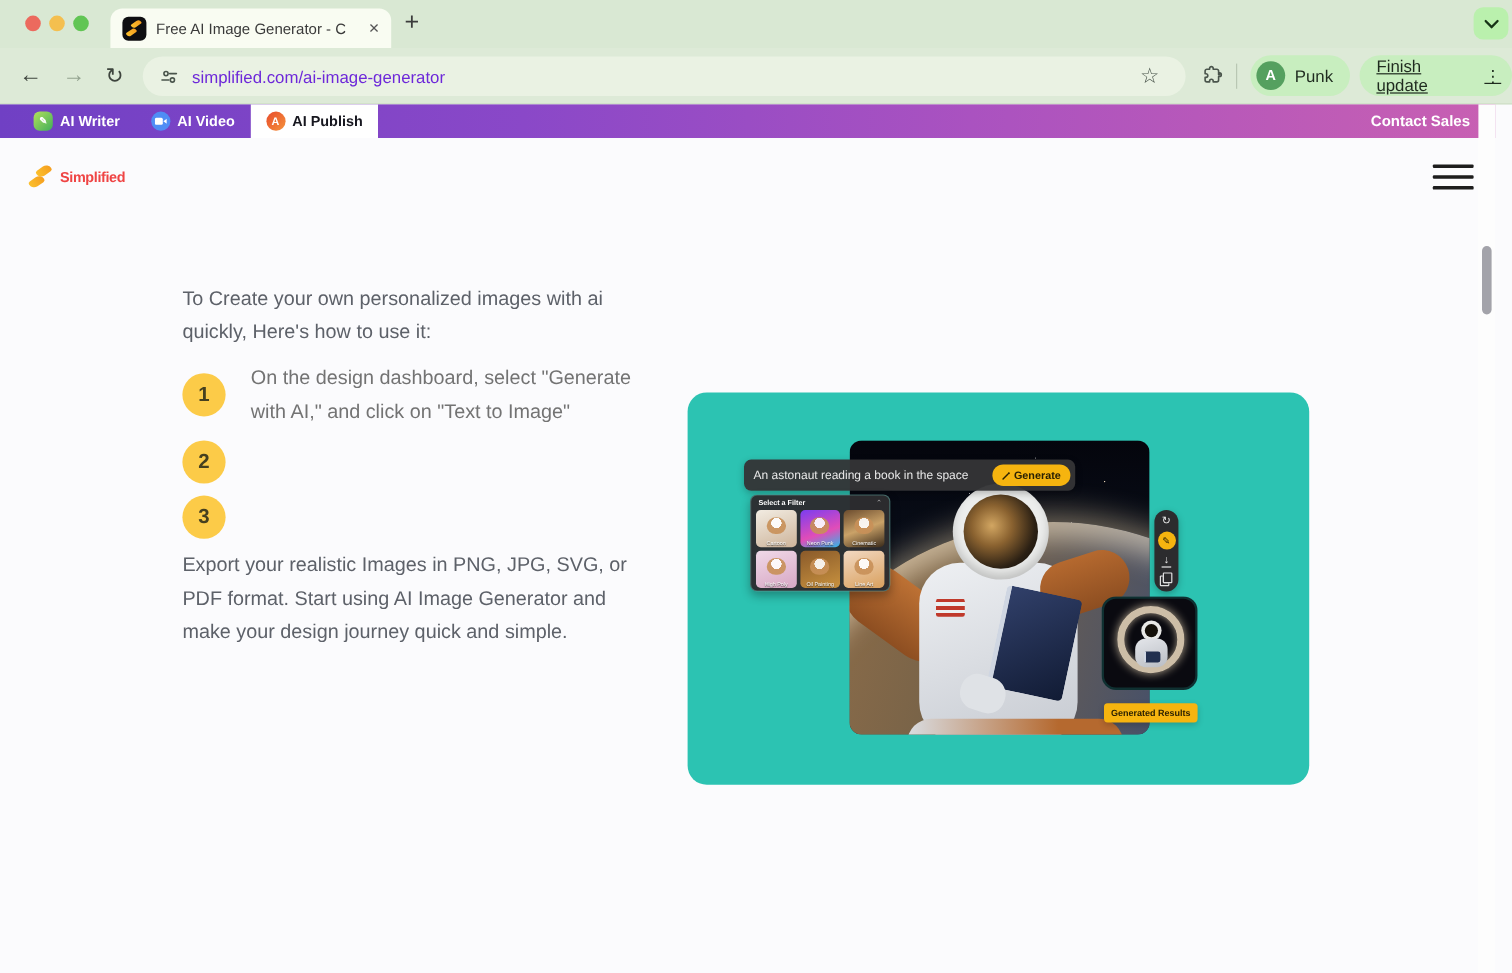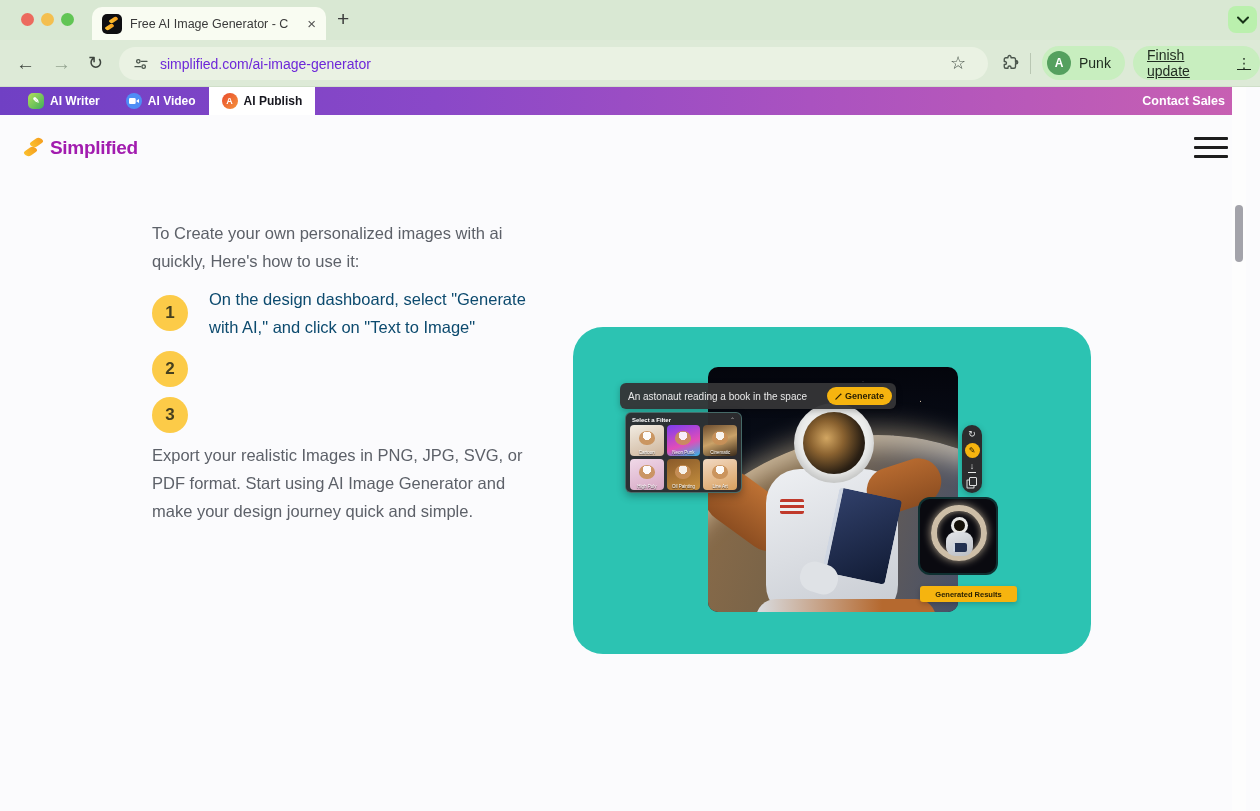--- a/index.html
+++ b/index.html
@@ -63,37 +63,37 @@
   .contact { position:absolute; right:21px; font-size:12.5px; font-weight:700; color:#fff; }
 
   
   .page { position:absolute; top:115px; left:0; width:1246px; height:696px; background:#fbfbfd; }
   .logo { position:absolute; left:22px; top:21px; display:flex; align-items:center; gap:4px; }
   .mark { position:relative; width:24px; height:24px; }
   .mark i { position:absolute; width:13px; height:7px; border-radius:2px 5px 2px 5px;
             background:linear-gradient(90deg,#fbc02d,#f59e1f); transform:rotate(-35deg); }
   .mark i:nth-child(1){ left:8px; top:3px; }
   .mark i:nth-child(2){ left:2px; top:12px; }
-  .brand { font-size:19px; font-weight:800; color:#a21caf; letter-spacing:-0.3px; }
+  .brand { font-size:12px; font-weight:800; color:#ef4444; letter-spacing:-0.3px; }
   .burger { position:absolute; right:18px; top:22px; width:34px; }
   .burger i { display:block; width:34px; height:3px; background:#1d1d1d; margin-bottom:6px; border-radius:1px; }
   .burger i:last-child { margin-bottom:0; }
 
   .copy { position:absolute; left:152px; top:93px; width:440px; }
   h1 { font-size:31px; line-height:40px; font-weight:700; color:#16163b; width:430px; letter-spacing:-0.2px; }
-  .intro { margin-top:11px; width:362px; font-size:16.5px; line-height:28px; color:#5d6169; }
+  .intro { margin-top:27px; width:362px; font-size:16.5px; line-height:28px; color:#5d6169; }
   .steps { margin-top:10px; display:flex; flex-direction:column; gap:10px; }
   .step { display:flex; align-items:center; }
   .stepnum { flex:0 0 36px; width:36px; height:36px; border-radius:50%; background:#fccb48;
              color:#46401f; font-size:17px; font-weight:700; display:grid; place-items:center; margin-right:21px; }
-  .steptext { width:338px; font-size:16.5px; line-height:28px; color:#0c4a6e; }
+  .steptext { width:338px; font-size:16.5px; line-height:28px; color:#737373; }
   .outro { margin-top:8px; width:378px; font-size:16.5px; line-height:28px; color:#5d6169; }
 
   
-  .card { position:absolute; left:573px; top:212px; width:518px; height:327px; border-radius:30px;
+  .card { position:absolute; left:573px; top:212px; width:518px; height:327px; border-radius:16px;
           background:#2cc3b2; overflow:hidden; }
   .shot { position:absolute; left:135px; top:40px; width:250px; height:245px; border-radius:10px; overflow:hidden;
           background:
             radial-gradient(1.5px 1.5px at 18% 10%, #fff, transparent 60%),
             radial-gradient(1px 1px at 62% 6%, #fff, transparent 60%),
             radial-gradient(1.5px 1.5px at 85% 14%, #ffe9c9, transparent 60%),
             radial-gradient(1px 1px at 74% 28%, #fff, transparent 60%),
             radial-gradient(1px 1px at 90% 40%, #fff, transparent 60%),
             radial-gradient(1px 1px at 40% 18%, #fff, transparent 60%),
             linear-gradient(180deg,#04050c 0%,#0b1220 55%,#17202f 100%); }
@@ -162,21 +162,21 @@
   .ring { position:absolute; left:11px; top:6px; width:56px; height:56px; border-radius:50%;
           border:6px solid rgba(226,209,184,.9); box-shadow:0 0 8px rgba(255,235,200,.7), inset 0 0 6px rgba(255,235,200,.6); }
   .mini-helmet { position:absolute; left:31px; top:18px; width:17px; height:17px; border-radius:50%;
                  background:#e8e8e6; }
   .mini-visor { position:absolute; left:3px; top:3px; width:11px; height:11px; border-radius:50%; background:#141009; }
   .mini-body { position:absolute; left:26px; top:33px; width:27px; height:24px; border-radius:9px;
                background:linear-gradient(160deg,#e4e6ea,#b9bdc4); }
   .mini-book { position:absolute; left:33px; top:44px; width:14px; height:9px; border-radius:2px;
                background:#22304f; border-left:2px solid #cfd6e2; }
 
-  .resultsbadge { position:absolute; left:347px; top:259px; width:97px; height:16px; border-radius:3px;
+  .resultsbadge { position:absolute; left:347px; top:259px; width:78px; height:16px; border-radius:3px;
                   background:#f6b40f; display:grid; place-items:center; font-size:7.5px; font-weight:700;
                   color:#2b2103; box-shadow:0 2px 5px rgba(0,0,0,.2); }
 
   
   .sb { position:absolute; right:0; top:87px; width:14px; height:724px; background:#fdfdfd; }
   .sb .thumbbar { position:absolute; left:3px; top:118px; width:8px; height:57px; border-radius:4px; background:#a3a3aa; }
 
   svg { display:block; }
 </style>
 </head>

